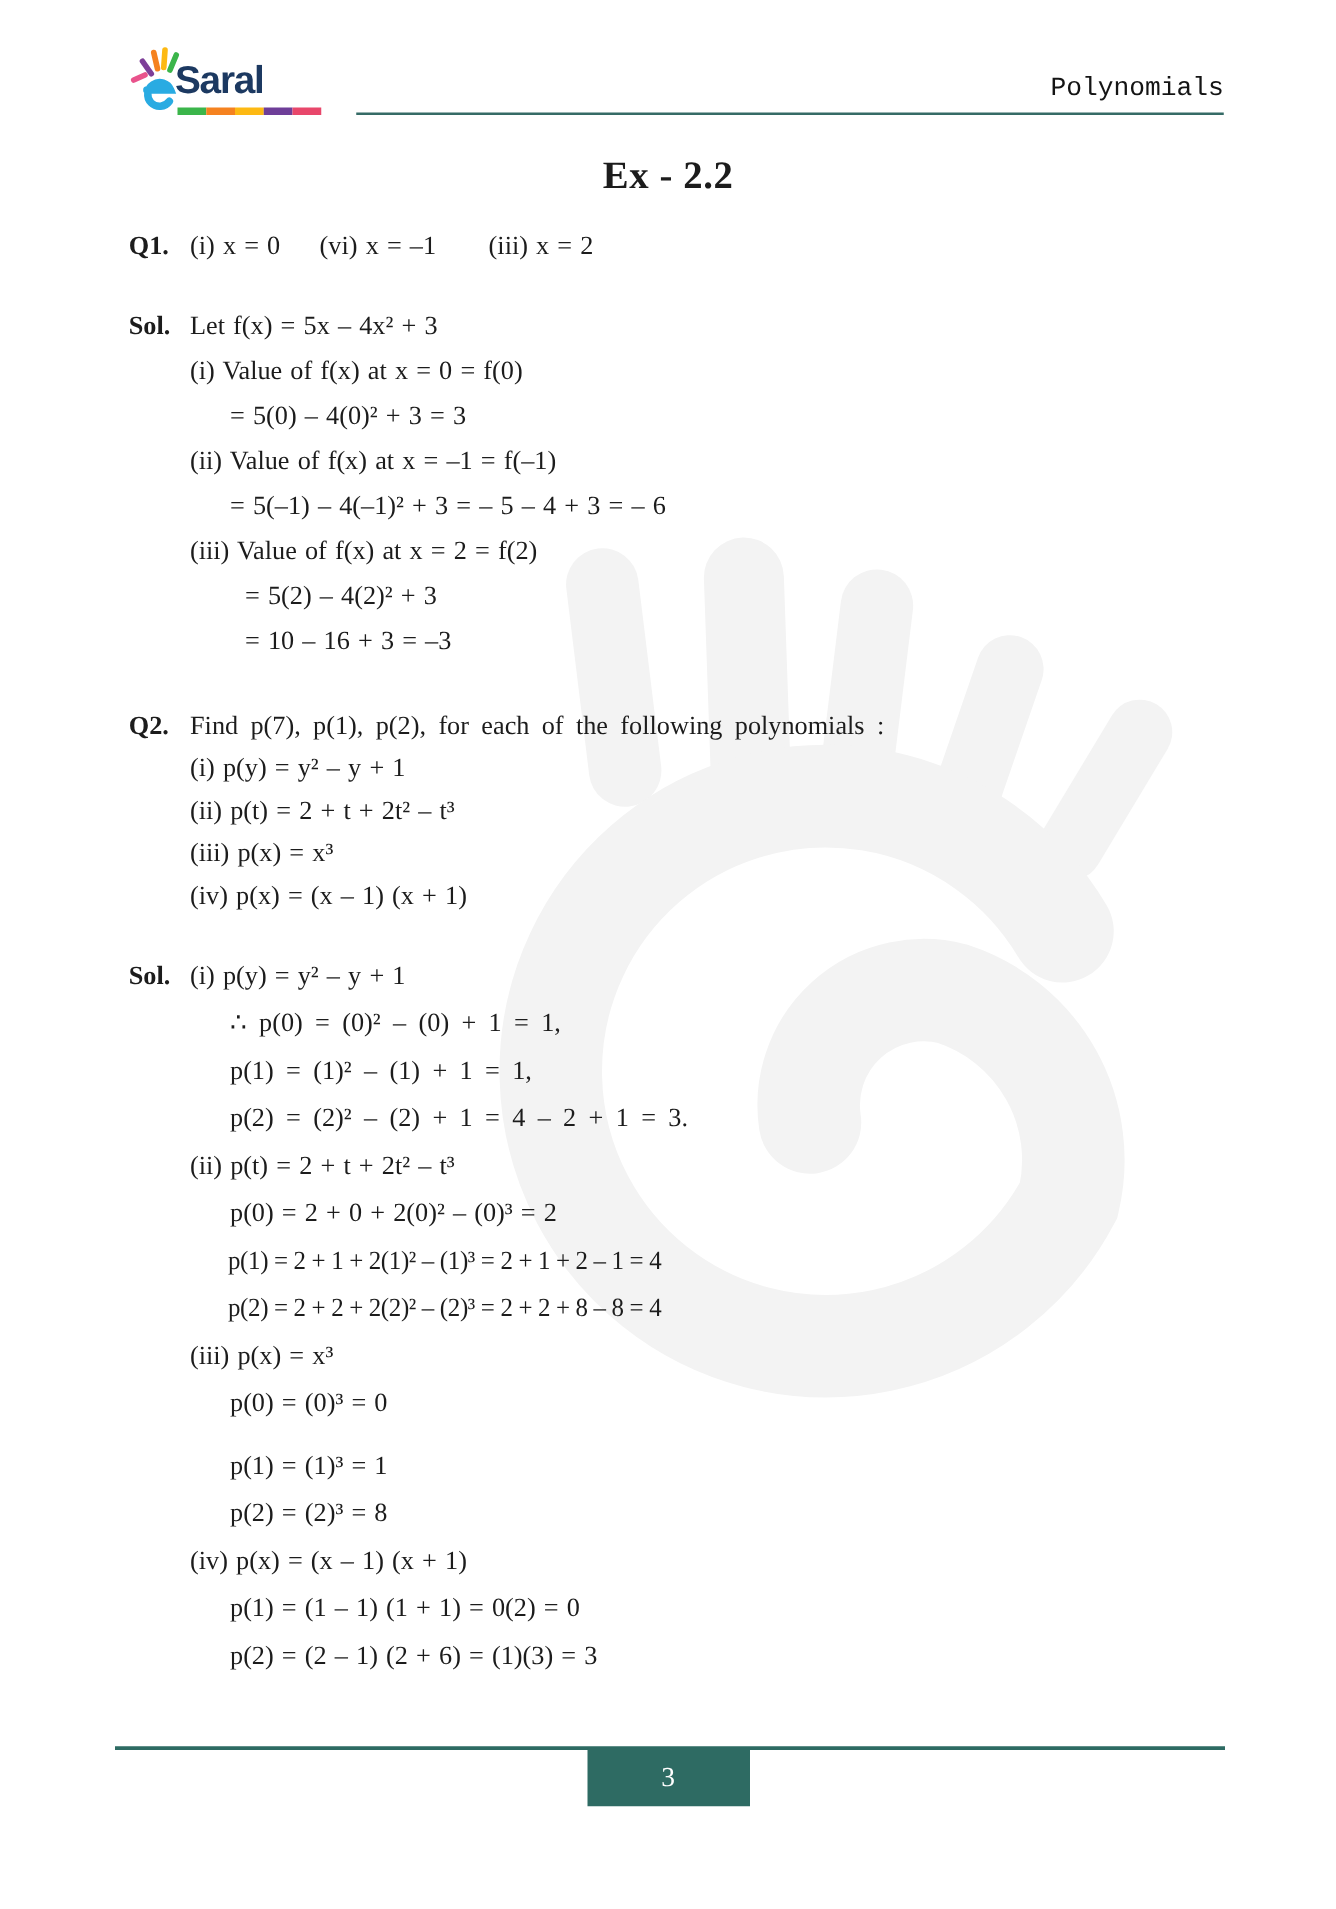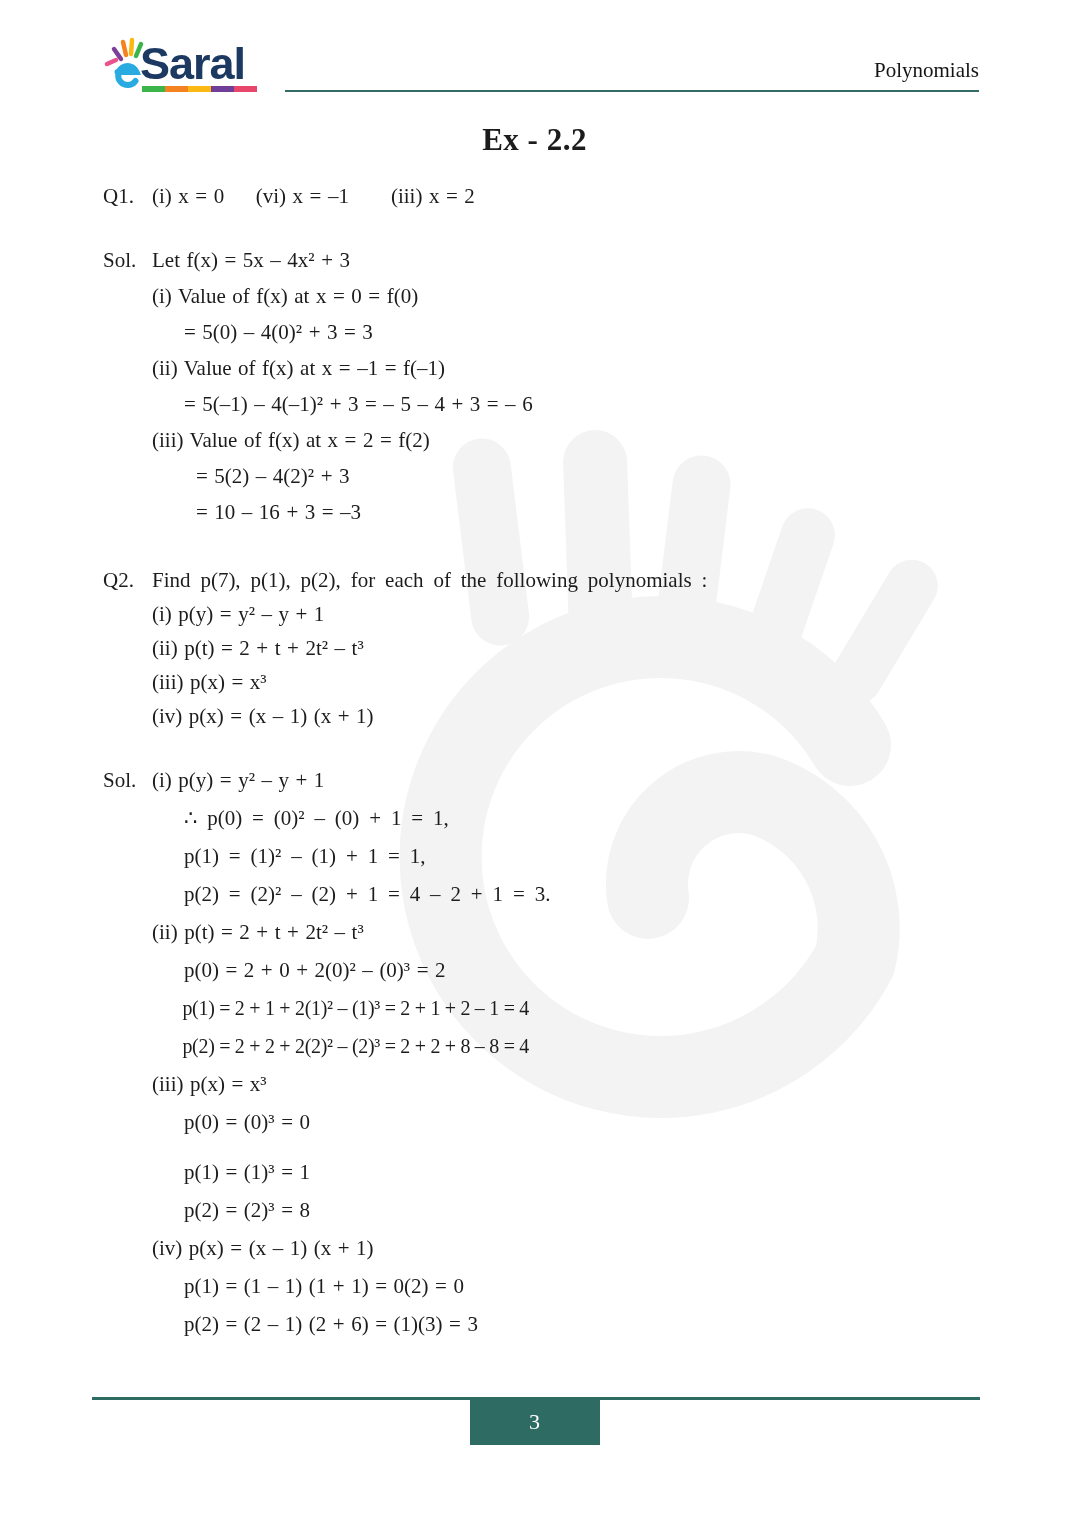--- a/index.html
+++ b/index.html
@@ -16,21 +16,21 @@
   
   .header{
     position:relative;z-index:1;
     display:flex;align-items:flex-end;
     padding:34px 90px 0 103px;
   }
   .logo{display:flex;align-items:flex-end;}
   .logo-text{display:flex;flex-direction:column;margin-left:-13px;}
   .brand-name{
     font-family:"Liberation Sans", sans-serif;
-    font-weight:bold;font-size:45px;line-height:42px;
+    font-weight:bold;font-size:31px;line-height:42px;
     letter-spacing:-1px;
   }
   .brand-bar{display:flex;margin-top:1px;margin-left:2px;}
   .brand-bar span{height:6px;width:23px;display:block;}
   .header-right{
     flex:1;margin-left:28px;
     text-align:right;
     padding-bottom:7px;
     border-bottom:2.5px solid #356b66;
   }
@@ -41,21 +41,21 @@
     text-align:center;
     font-size:31px;font-weight:bold;
     margin:26px 0 0 0;line-height:44px;
     letter-spacing:0.5px;
   }
   
   .main{position:relative;z-index:1;padding:0 88px 0 103px;}
   .block{display:flex;align-items:flex-start;}
   .block-label{
     width:49px;flex:0 0 49px;
-    font-weight:normal;font-size:21px;line-height:24px;
+    font-weight:bold;font-size:21px;line-height:24px;
   }
   .block-content{flex:1;}
   .line{
     margin:0;font-size:21px;line-height:24px;
     word-spacing:0.06em;
     white-space:pre-wrap;
   }
   .line.spread{word-spacing:0.22em;}
   .line.tight{word-spacing:0;letter-spacing:-0.3px;transform:scaleX(0.95);transform-origin:left center;}
   
@@ -98,21 +98,21 @@
         <span class="brand-name" style="color:#1c3961;">Saral</span>
         <span class="brand-bar">
             <span style="background: rgb(59, 181, 74);"></span>
             <span style="background: rgb(245, 130, 32);"></span>
             <span style="background: rgb(253, 185, 19);"></span>
             <span style="background: rgb(110, 62, 152);"></span>
             <span style="background: rgb(232, 71, 107);"></span>
           </span>
       </div>
     </div>
-    <div class="header-right" style="border-bottom-color: rgb(53, 107, 102);">
+    <div class="header-right" style="border-bottom-color: rgb(53, 107, 102); font-family: Liberation Mono, monospace;">
       <span class="subject">Polynomials</span>
     </div>
   </div>
 
   <h1 class="doc-title">Ex - 2.2</h1>
 
   <main class="main">
       <section class="block" style="margin-top: 22px;">
         <div class="block-label">Q1.</div>
         <div class="block-content">

